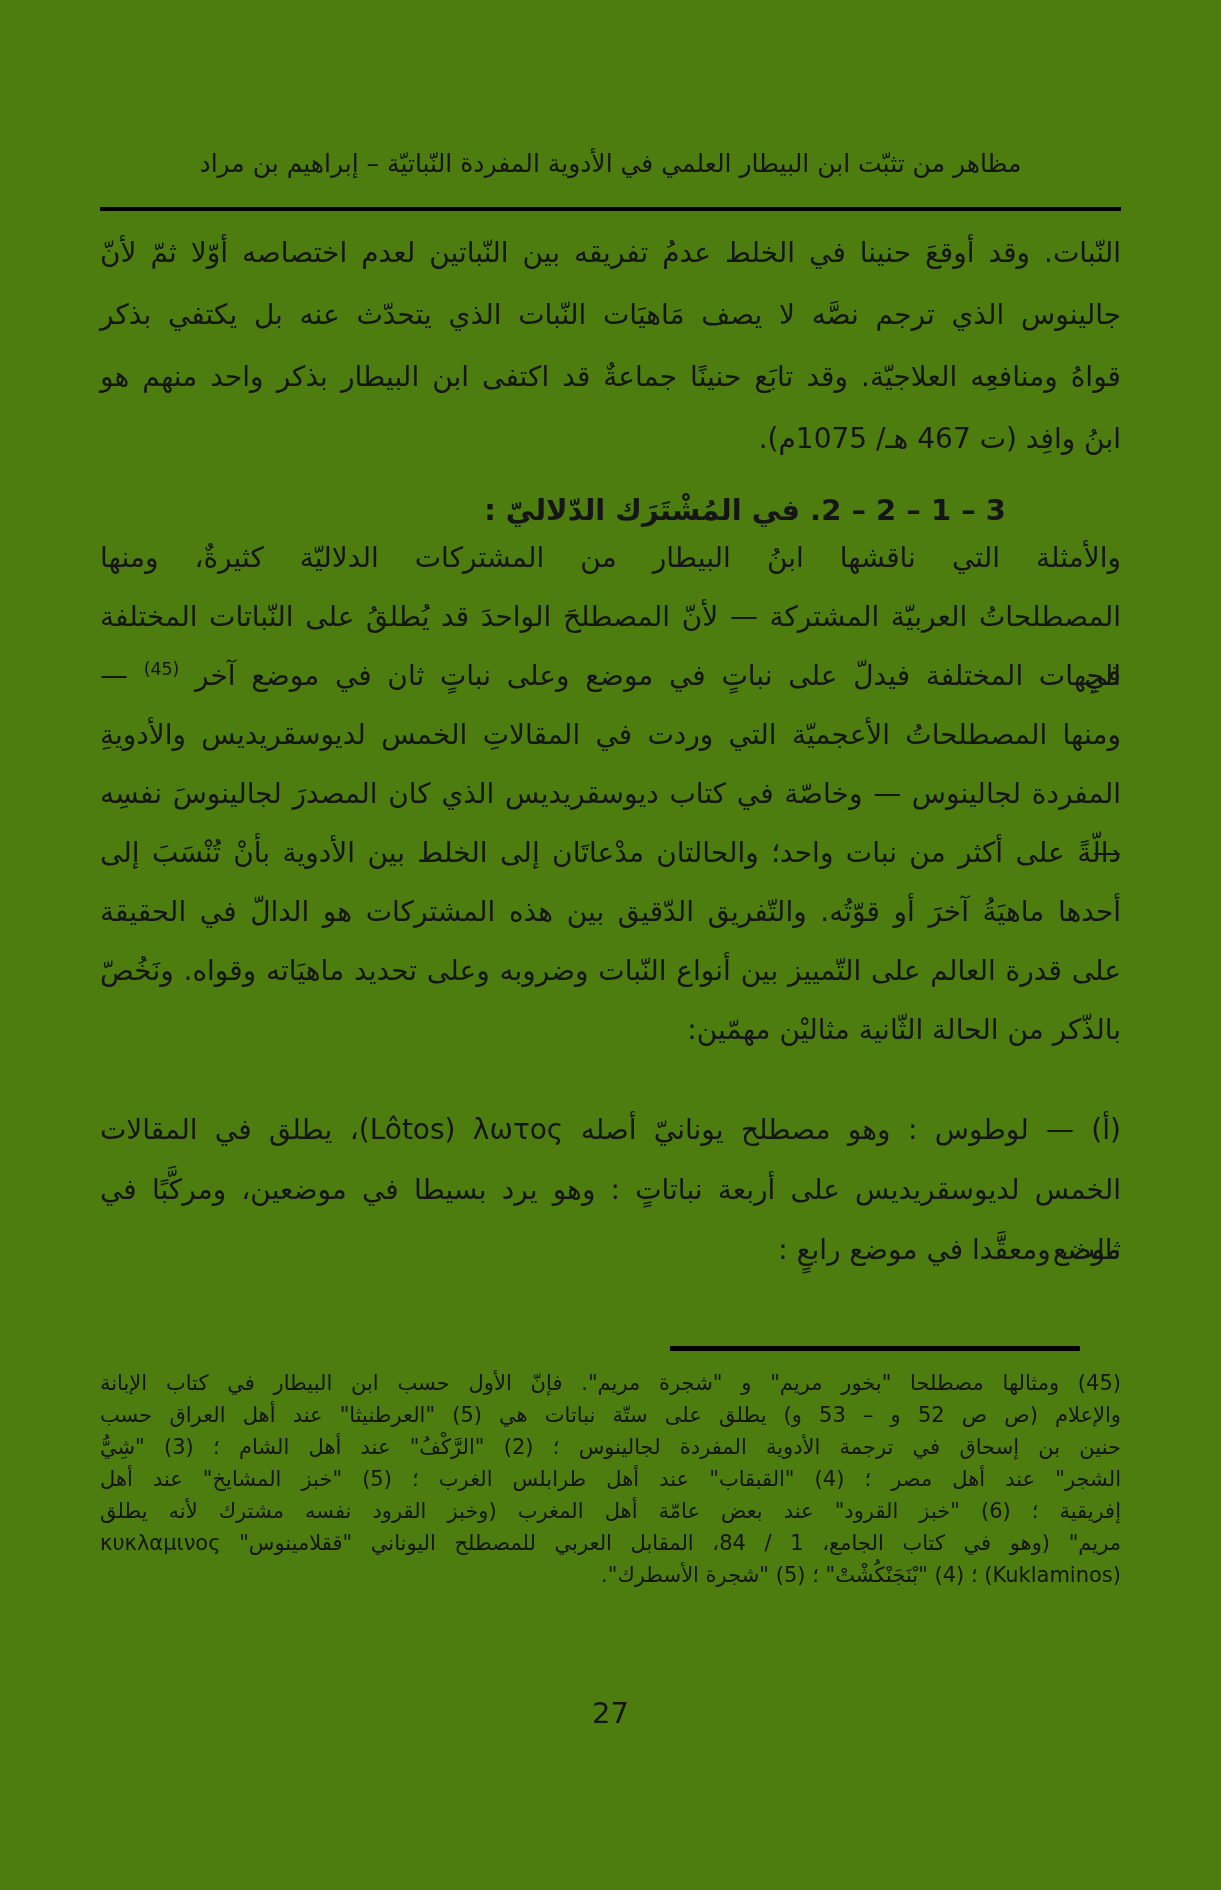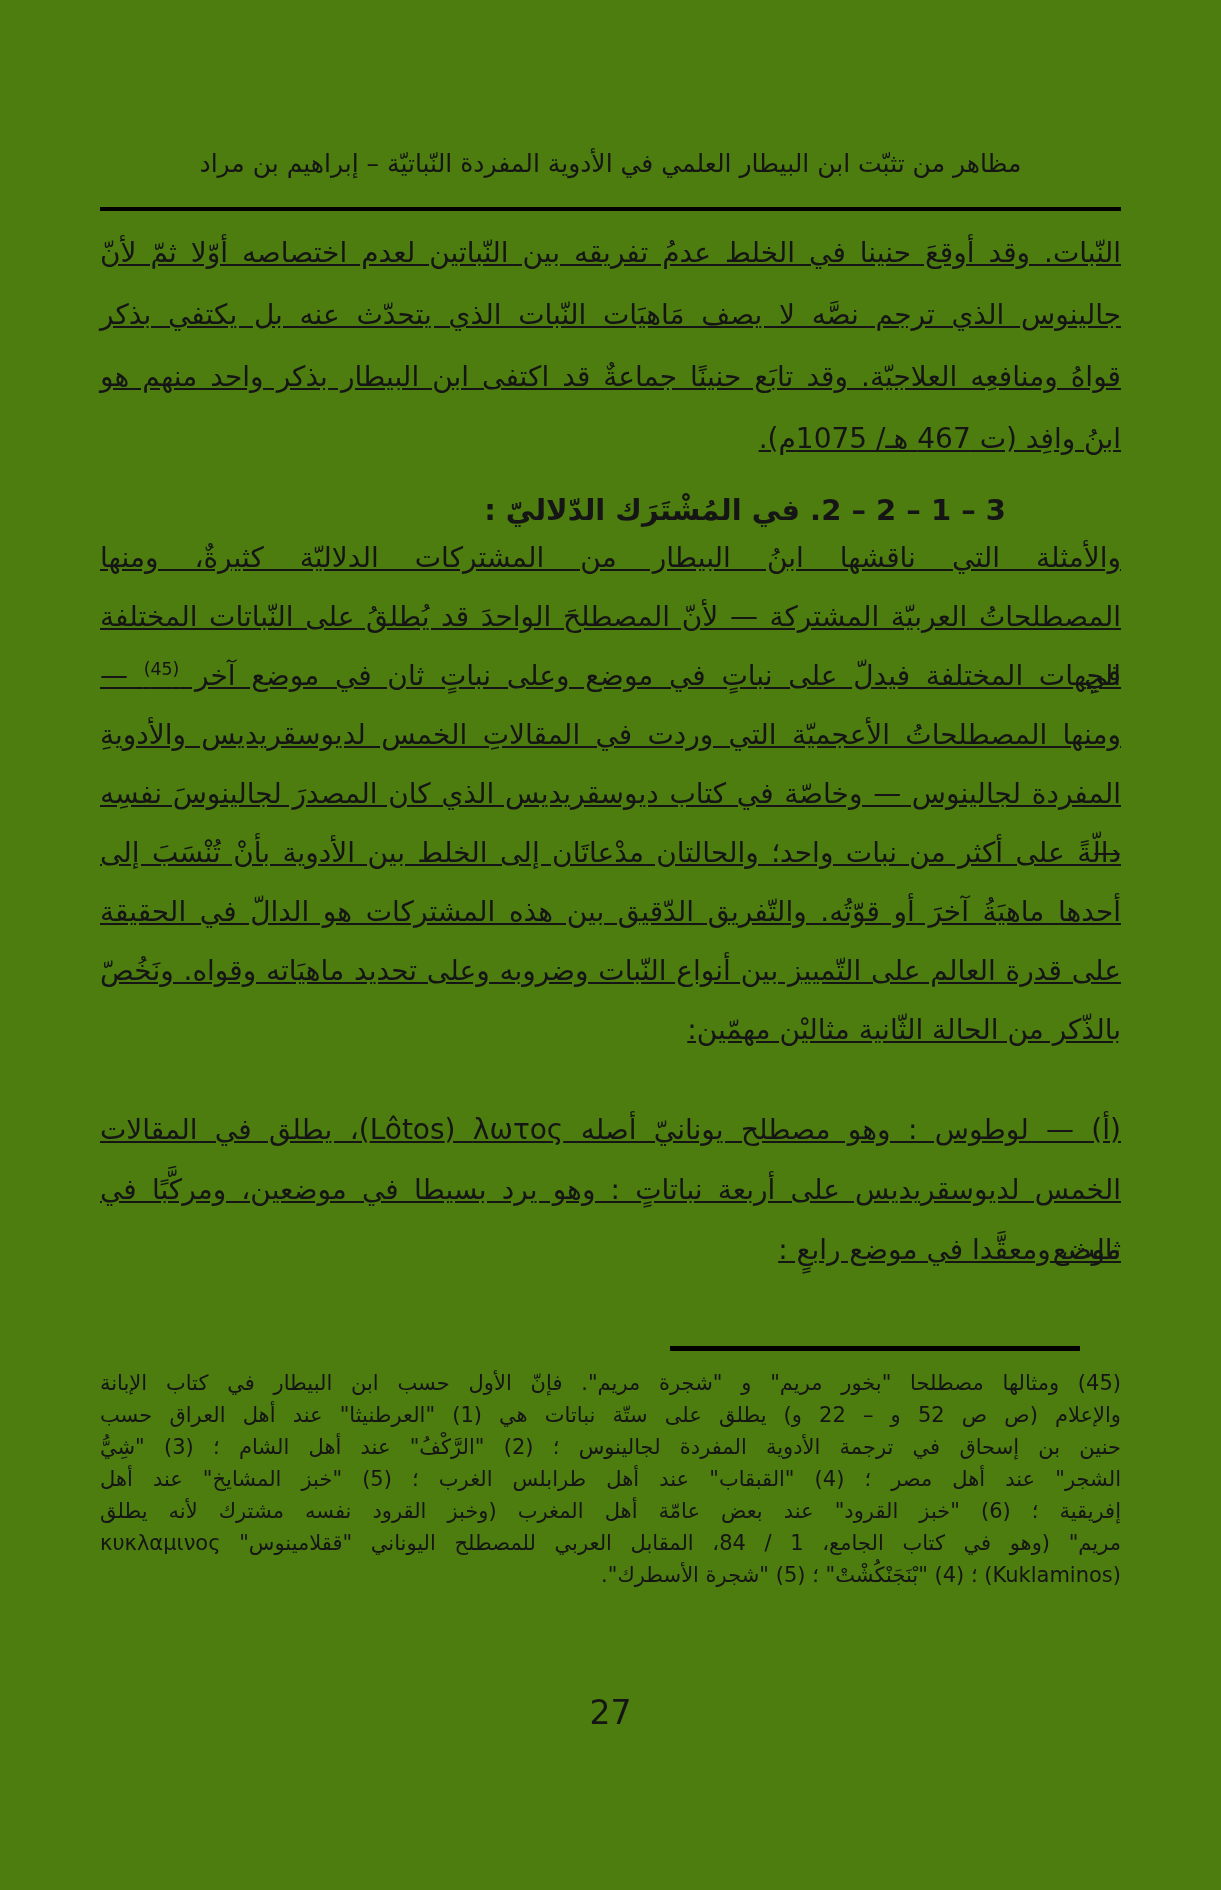--- a/index.html
+++ b/index.html
@@ -45,21 +45,20 @@
   .para {
     position: absolute;
     left: 100px;
     width: 1021px;
     direction: rtl;
     font-size: 28px;
   }
   .para .tline {
     text-align: justify;
     text-align-last: justify;
-    text-decoration: underline;
   }
   .para .tline:last-child {
     text-align-last: right;
   }
   .p1 { top: 222px; }
   .p1 .tline { line-height: 62px; height: 62px; }
   .p2 { top: 528px; }
   .p2 .tline { line-height: 59px; height: 59px; }
   .p3 { top: 1100px; }
   .p3 .tline { line-height: 60px; height: 60px; }
@@ -110,21 +109,21 @@
     text-align-last: right;
   }
   .page-number {
     position: absolute;
     top: 1693px;
     left: 100px;
     width: 1021px;
     height: 40px;
     line-height: 40px;
     text-align: center;
-    font-size: 33px;
+    font-size: 29px;
     direction: ltr;
   }
 </style>
 </head>
 <body>
 
 <div class="page">
 
   <div class="running-head">مظاهر من تثبّت ابن البيطار العلمي في الأدوية المفردة النّباتيّة – إبراهيم بن مراد</div>
 
@@ -154,21 +153,21 @@
   <div class="para p3">
       <div class="tline">(أ) — لوطوس : وهو مصطلح يونانيّ أصله λωτος‏ (Lôtos)، يطلق في المقالات</div>
       <div class="tline">الخمس لديوسقريديس على أربعة نباتاتٍ : وهو يرد بسيطا في موضعين، ومركَّبًا في موضع</div>
       <div class="tline">ثالث، ومعقَّدا في موضع رابعٍ :</div>
     </div>
 
   <div class="fn-rule"></div>
 
   <div class="footnote">
       <div class="tline">(45) ومثالها مصطلحا "بخور مريم" و "شجرة مريم". فإنّ الأول حسب ابن البيطار في كتاب الإبانة</div>
-      <div class="tline">والإعلام (ص ص 52 و – 22 و) يطلق على ستّة نباتات هي (1) "العرطنيثا" عند أهل العراق حسب</div>
+      <div class="tline">والإعلام (ص ص 52 و – 53 و) يطلق على ستّة نباتات هي (5) "العرطنيثا" عند أهل العراق حسب</div>
       <div class="tline">حنين بن إسحاق في ترجمة الأدوية المفردة لجالينوس ؛ (2) "الرَّكْفُ" عند أهل الشام ؛ (3) "شِيُّ</div>
       <div class="tline">الشجر" عند أهل مصر ؛ (4) "القبقاب" عند أهل طرابلس الغرب ؛ (5) "خبز المشايخ" عند أهل</div>
       <div class="tline">إفريقية ؛ (6) "خبز القرود" عند بعض عامّة أهل المغرب (وخبز القرود نفسه مشترك لأنه يطلق</div>
       <div class="tline">مريم" (وهو في كتاب الجامع، 1 / 84، المقابل العربي للمصطلح اليوناني "ققلامينوس" κυκλαμινος</div>
       <div class="tline">(Kuklaminos) ؛ (4) "بْنَجَنْكُشْتْ" ؛ (5) "شجرة الأسطرك".</div>
     </div>
 
   <div class="page-number">27</div>
 
 </div>

